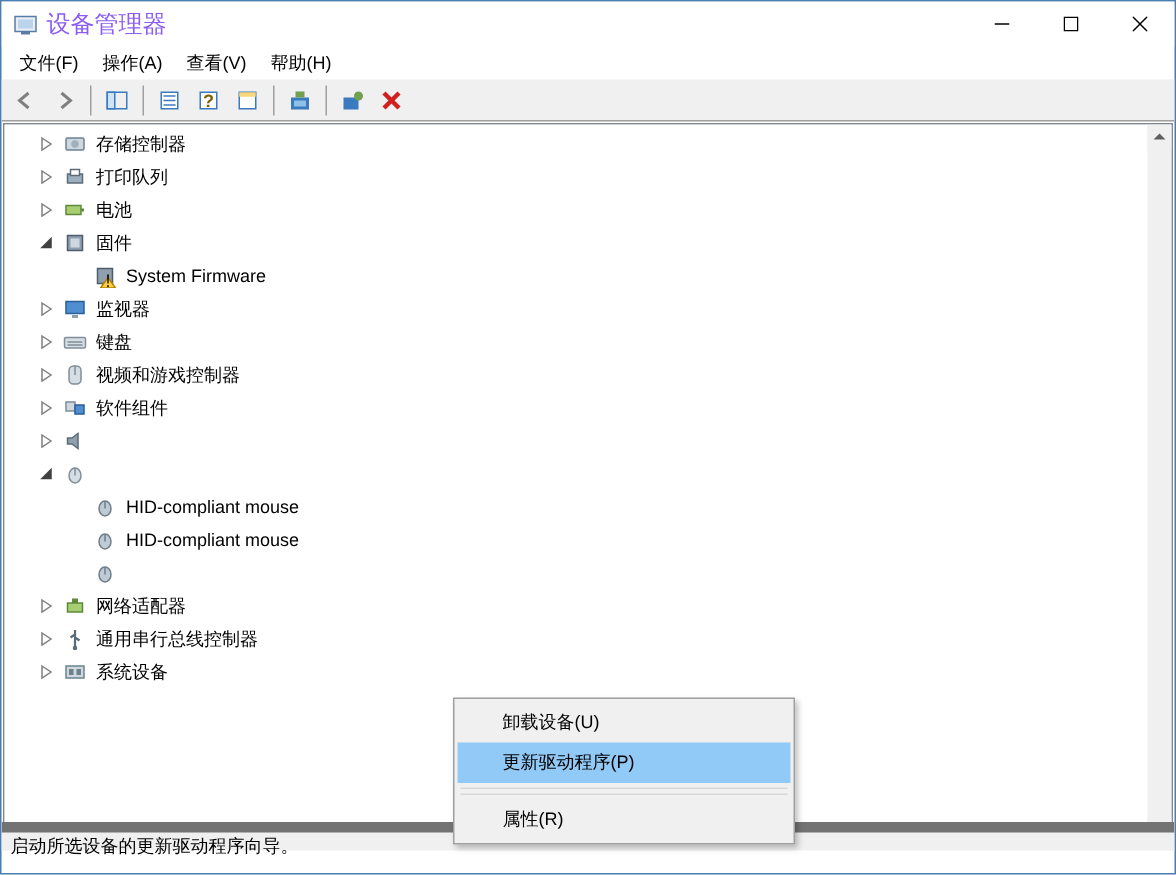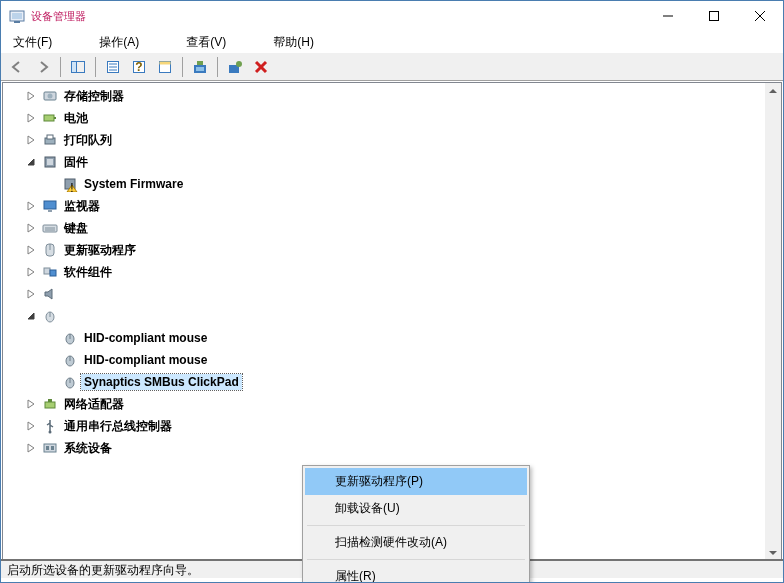--- a/index.html
+++ b/index.html
@@ -1,40 +1,40 @@
 <!DOCTYPE html>
 <html><head>
 <meta charset="utf-8">
 <style>
 * { box-sizing: border-box; margin: 0; padding: 0; font-family: "Microsoft YaHei", "Segoe UI", Tahoma, sans-serif; font-size: 12px; }
 body { background: #fff; width: 784px; height: 583px; position: relative; overflow: hidden; border: 1px solid #4a7db0; }
 .titlebar { height: 30px; display: flex; align-items: center; padding: 0 0 0 8px; background: #fff; }
 .titlebar .title-icon { width: 16px; height: 16px; margin-right: 6px; }
-.titlebar .title-text { flex: 1; font-size: 11px; color: #be185d; }
+.titlebar .title-text { flex: 1; font-size: 16px; color: #8b5cf6; }
 .titlebar .win-controls { display: flex; height: 30px; }
 .titlebar .win-btn { width: 46px; height: 30px; display: flex; align-items: center; justify-content: center; cursor: pointer; }
-.menubar { height: 22px; display: flex; align-items: center; padding: 0 4px; gap: 31px; }
+.menubar { height: 22px; display: flex; align-items: center; padding: 0 4px; }
 .menubar .menu-item { padding: 2px 8px; cursor: pointer; }
 .toolbar { height: 28px; display: flex; align-items: center; padding: 0 4px; gap: 2px; border-bottom: 1px solid #a0a0a0; background: #f0f0f0; }
 .toolbar .tool-btn { width: 24px; height: 24px; display: flex; align-items: center; justify-content: center; cursor: pointer; border: 1px solid transparent; }
 .toolbar .sep { width: 1px; height: 20px; background: #a0a0a0; margin: 0 3px; }
 .content { position: absolute; top: 81px; left: 1px; right: 1px; bottom: 20px; border: 1px solid #828790; overflow: hidden; }
 .tree { position: absolute; top: 0; left: 0; right: 16px; bottom: 0; overflow: hidden; background: #fff; padding: 2px 0; }
 .scrollbar-v { position: absolute; top: 0; right: 0; width: 16px; bottom: 0; background: #f0f0f0; }
 .scroll-arrow { width: 16px; height: 16px; display: flex; align-items: center; justify-content: center; background: #f0f0f0; cursor: pointer; }
 .scroll-arrow.up { position: absolute; top: 0; }
 .scroll-arrow.down { position: absolute; bottom: 0; }
 .tree-node { display: flex; align-items: center; height: 22px; padding-left: 4px; white-space: nowrap; }
 .tree-node .expander { width: 16px; height: 16px; display: flex; align-items: center; justify-content: center; cursor: pointer; flex-shrink: 0; }
 .tree-node .node-icon { width: 16px; height: 16px; margin: 0 3px; flex-shrink: 0; }
-.tree-node .node-label { padding: 1px 3px; cursor: pointer; font-weight: bold; }
+.tree-node .node-label { padding: 1px 3px; cursor: pointer; }
 .tree-node.selected .node-label { background: #cce8ff; outline: 1px dotted #606060; }
 .indent-1 { padding-left: 20px; }
 .indent-2 { padding-left: 40px; }
-.statusbar { position: absolute; bottom: 4px; left: 0; right: 0; height: 19px; padding: 1px 6px; background: #f0f0f0; border-top: 2px solid #737373; font-size: 12px; }
+.statusbar { position: absolute; bottom: 15px; left: 0; right: 0; height: 19px; padding: 1px 6px; background: #f0f0f0; border-top: 7px solid #737373; font-size: 12px; }
 .context-menu { position: absolute; background: #f0f0f0; border: 1px solid #a0a0a0; box-shadow: 2px 2px 4px rgba(0,0,0,0.25); padding: 2px; z-index: 100; }
 .context-menu .ctx-item { padding: 5px 50px 5px 30px; cursor: pointer; font-size: 12px; }
 .context-menu .ctx-item.highlight { background: #91c9f7; }
 .context-menu .ctx-sep { height: 1px; background: #d7d7d7; margin: 3px 2px; }
 </style>
 </head>
 <body>
 
 <div class="titlebar">
   <span class="title-icon">
@@ -148,36 +148,36 @@
           </svg></span>
         <span class="node-label">存储控制器</span>
       </div>
       <div class="tree-node indent-1">
         <span class="expander">
           <svg width="10" height="10">
             <path d="M2 1 L8 5 L2 9 Z" fill="none" stroke="#808080"></path>
           </svg>
         </span>
         <span class="node-icon"><svg width="16" height="16" viewBox="0 0 16 16">
+            <rect x="3" y="6" width="10" height="6" fill="#9db0bd" stroke="#5b6b78"></rect>
+            <rect x="5" y="3" width="6" height="4" fill="#fff" stroke="#5b6b78"></rect>
+          </svg></span>
+        <span class="node-label">打印队列</span>
+      </div>
+      <div class="tree-node indent-1">
+        <span class="expander">
+          <svg width="10" height="10">
+            <path d="M2 1 L8 5 L2 9 Z" fill="none" stroke="#808080"></path>
+          </svg>
+        </span>
+        <span class="node-icon"><svg width="16" height="16" viewBox="0 0 16 16">
             <rect x="2" y="5" width="10" height="6" fill="#a7ce72" stroke="#5e8a3a"></rect>
             <rect x="12" y="7" width="2" height="2" fill="#5e8a3a"></rect>
           </svg></span>
         <span class="node-label">电池</span>
-      </div>
-      <div class="tree-node indent-1">
-        <span class="expander">
-          <svg width="10" height="10">
-            <path d="M2 1 L8 5 L2 9 Z" fill="none" stroke="#808080"></path>
-          </svg>
-        </span>
-        <span class="node-icon"><svg width="16" height="16" viewBox="0 0 16 16">
-            <rect x="3" y="6" width="10" height="6" fill="#9db0bd" stroke="#5b6b78"></rect>
-            <rect x="5" y="3" width="6" height="4" fill="#fff" stroke="#5b6b78"></rect>
-          </svg></span>
-        <span class="node-label">打印队列</span>
       </div>
       <div class="tree-node indent-1">
         <span class="expander">
           <svg width="10" height="10">
             <path d="M8 2 L8 8 L2 8 Z" fill="#404040" stroke="#404040"></path>
           </svg>
         </span>
         <span class="node-icon"><svg width="16" height="16" viewBox="0 0 16 16">
             <rect x="3" y="3" width="10" height="10" fill="#8f9fae" stroke="#4e5d6b"></rect>
             <rect x="5" y="5" width="6" height="6" fill="#cfd7df"></rect>
@@ -221,21 +221,21 @@
       <div class="tree-node indent-1">
         <span class="expander">
           <svg width="10" height="10">
             <path d="M2 1 L8 5 L2 9 Z" fill="none" stroke="#808080"></path>
           </svg>
         </span>
         <span class="node-icon"><svg width="16" height="16" viewBox="0 0 16 16">
             <rect x="4" y="2" width="8" height="12" rx="3" fill="#d6dde3" stroke="#7f8e9a"></rect>
             <line x1="8" y1="2" x2="8" y2="8" stroke="#7f8e9a"></line>
           </svg></span>
-        <span class="node-label">更新驱动程序</span>
+        <span class="node-label">视频和游戏控制器</span>
       </div>
       <div class="tree-node indent-1">
         <span class="expander">
           <svg width="10" height="10">
             <path d="M2 1 L8 5 L2 9 Z" fill="none" stroke="#808080"></path>
           </svg>
         </span>
         <span class="node-icon"><svg width="16" height="16" viewBox="0 0 16 16">
             <rect x="2" y="4" width="6" height="6" fill="#cfd7df" stroke="#7f8e9a"></rect>
             <rect x="8" y="6" width="6" height="6" fill="#4f8ed0" stroke="#2a5e98"></rect>
@@ -278,21 +278,20 @@
             <line x1="8" y1="4" x2="8" y2="9" stroke="#6f7e8a"></line>
           </svg></span>
         <span class="node-label">HID-compliant mouse</span>
       </div>
       <div class="tree-node indent-2 selected">
         <span class="expander"></span>
         <span class="node-icon"><svg width="16" height="16" viewBox="0 0 16 16">
             <ellipse cx="8" cy="9" rx="4" ry="5" fill="#bfcbd4" stroke="#6f7e8a"></ellipse>
             <line x1="8" y1="4" x2="8" y2="9" stroke="#6f7e8a"></line>
           </svg></span>
-        <span class="node-label">Synaptics SMBus ClickPad</span>
       </div>
       <div class="tree-node indent-1">
         <span class="expander">
           <svg width="10" height="10">
             <path d="M2 1 L8 5 L2 9 Z" fill="none" stroke="#808080"></path>
           </svg>
         </span>
         <span class="node-icon"><svg width="16" height="16" viewBox="0 0 16 16">
             <rect x="3" y="6" width="10" height="6" fill="#a7ce72" stroke="#5e8a3a"></rect>
             <rect x="6" y="3" width="4" height="3" fill="#5e8a3a"></rect>
@@ -337,19 +336,18 @@
         </svg>
       </div>
   </div>
 </div>
 
 <div class="statusbar">
   <span>启动所选设备的更新驱动程序向导。</span>
 </div>
 
 <div class="context-menu" style="left:301px; top:464px; width:228px;">
+  <div class="ctx-item">卸载设备(U)</div>
   <div class="ctx-item highlight">更新驱动程序(P)</div>
-  <div class="ctx-item">卸载设备(U)</div>
   <div class="ctx-sep"></div>
-  <div class="ctx-item">扫描检测硬件改动(A)</div>
   <div class="ctx-sep"></div>
   <div class="ctx-item">属性(R)</div>
 </div>
 
 </body></html>

